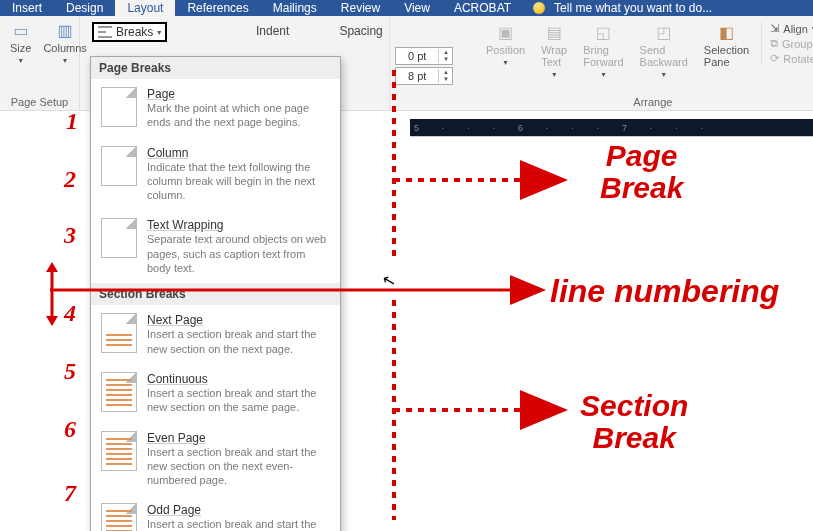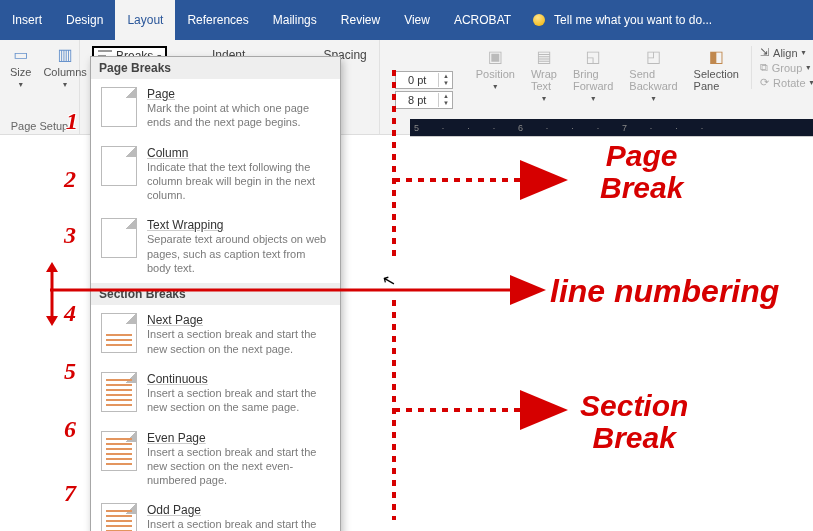--- a/index.html
+++ b/index.html
@@ -1,38 +1,38 @@
 <!DOCTYPE html>
 <html><head>
 <meta charset="utf-8">
 <style>
   * { box-sizing: border-box; margin: 0; padding: 0; font-family: 'Segoe UI', Tahoma, sans-serif; }
   body { width: 813px; height: 531px; overflow: hidden; background: #fff; position: relative; font-size: 12px; color: #333; }
 
   
-  .tabs { display: flex; background: #2b579a; color: #fff; height: 40px; align-items: stretch; font-size: 12px; justify-content: flex-end; }
+  .tabs { display: flex; background: #2b579a; color: #fff; height: 16px; align-items: stretch; font-size: 12px; justify-content: flex-end; }
   .tab { padding: 4px 12px; cursor: pointer; display: flex; align-items: center; }
   .tab.active { background: #f3f3f3; color: #2b579a; }
   .tell-me { flex: 1; display: flex; align-items: center; padding-left: 10px; gap: 9px; font-size: 12px; }
   .bulb { width: 12px; height: 12px; border-radius: 50%; background: radial-gradient(circle at 40% 30%, #ffe38a, #f1b100); display: inline-block; }
 
   
   .ribbon { display: flex; background: #f3f3f3; border-bottom: 1px solid #ddd; height: 95px; position: relative; }
   .group { border-right: 1px solid #e1e1e1; padding: 4px 6px 2px; display: flex; flex-direction: column; justify-content: space-between; }
   .group-label { text-align: center; font-size: 11px; color: #666; padding-top: 2px; }
   .btns { display: flex; gap: 4px; align-items: flex-start; }
   .vbtn { display: flex; flex-direction: column; align-items: center; gap: 2px; font-size: 11px; color: #555; padding: 0 4px; }
   .ico { width: 20px; height: 20px; display: flex; align-items: center; justify-content: center; color: #6893cc; font-size: 16px; }
   .caret { font-size: 8px; color: #555; }
 
   .breaks-btn { border: 2px solid #000000; padding: 1px 4px; display: inline-flex; align-items: center; gap: 4px; font-size: 12px; background: #fff; }
   .breaks-lines { width: 14px; height: 12px; display: inline-block; background: linear-gradient(#999 0 0) 0 0/100% 2px no-repeat, linear-gradient(#999 0 0) 0 5px/60% 2px no-repeat, linear-gradient(#999 0 0) 0 10px/100% 2px no-repeat; }
 
   .indent-spacing { display: flex; flex-direction: column; font-size: 11px; padding: 4px 6px; }
-  .is-head { display: flex; gap: 78px; font-size: 12px; color: #444; padding-bottom: 4px; }
+  .is-head { display: flex; gap: 50px; font-size: 12px; color: #444; padding-bottom: 4px; margin-left: 44px; }
   .spinner { display: inline-flex; align-items: center; border: 1px solid #aaa; background: #fff; height: 18px; margin: 1px 0; }
   .spinner span { padding: 0 12px; font-size: 11px; min-width: 30px; text-align: right; }
   .spinner .arrows { width: 14px; display:flex; flex-direction:column; font-size:6px; line-height:7px; text-align:center; border-left:1px solid #ccc; color:#555; }
 
   .arrange-tools { display: flex; gap: 8px; align-items: flex-start; padding: 2px 6px; color: #a7a7a7; }
   .arrange-tools .vbtn { color: #a7a7a7; }
   .arrange-tools .ico { color: #bbb; }
   .selpane .ico { color: #c0884e; }
   .rightcol { display:flex; flex-direction:column; gap:2px; font-size:11px; color:#555; padding-left:8px; border-left:1px solid #e1e1e1; }
   .rightcol div { display:flex; align-items:center; gap:4px; }

